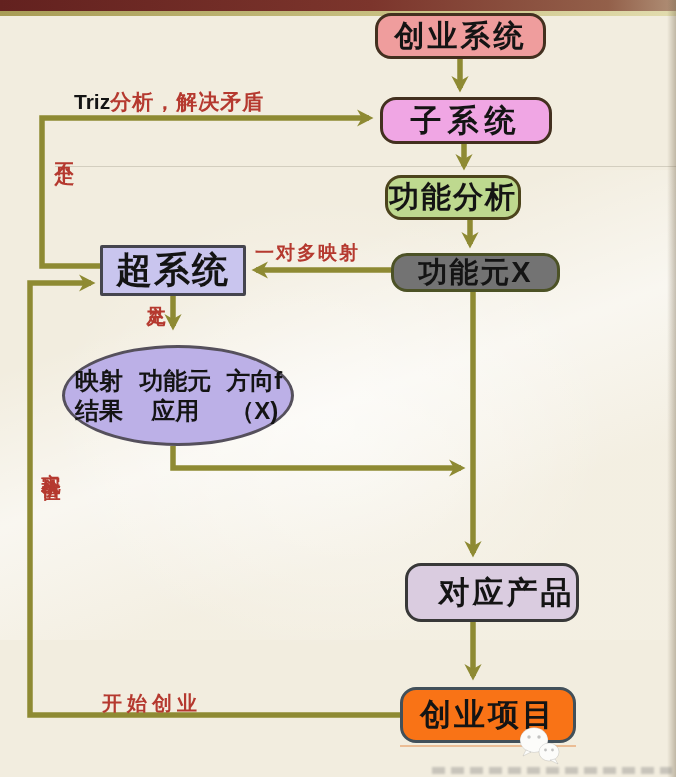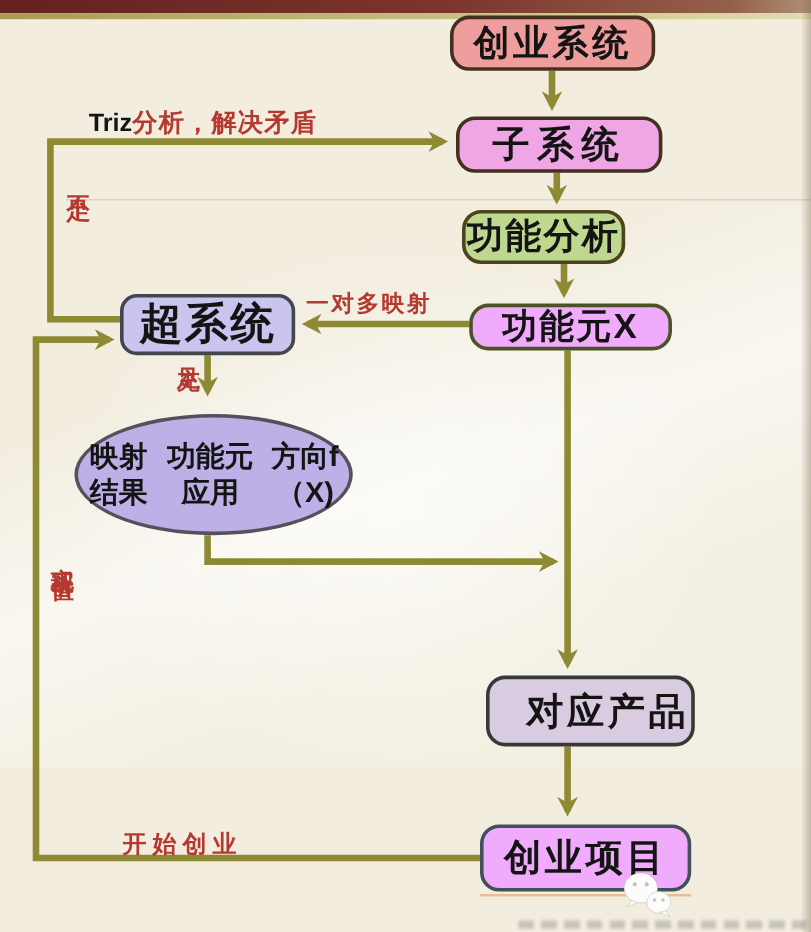--- a/index.html
+++ b/index.html
@@ -27,21 +27,21 @@
 
   
   .node{position:absolute;display:flex;align-items:center;justify-content:center;
     color:#141414;font-weight:bold;box-sizing:border-box;text-align:center;border-radius:16px;}
   .n-rect{border:3px solid #43301f;}
   .n-startup-system{left:375px;top:13px;width:171px;height:46px;font-size:30px;letter-spacing:3px;}
   .n-subsystem{left:380px;top:97px;width:172px;height:47px;font-size:31px;letter-spacing:6px;}
   .n-function-analysis{left:385px;top:175px;width:136px;height:45px;font-size:30px;letter-spacing:2px;border-color:#4c441c;}
   .n-function-element{left:391px;top:253px;width:169px;height:39px;font-size:29px;letter-spacing:2px;border-color:#4c5226;}
   .n-super-system{left:100px;top:245px;width:146px;height:51px;font-size:36px;letter-spacing:2px;
-    border:3px solid #45454e;border-radius:14px;}
+    border:3px solid #45454e;border-radius:2px;}
   .n-ellipse{left:62px;top:345px;width:232px;height:101px;border:3px solid #55505c;border-radius:50%;
     font-size:24px;line-height:1.22;flex-direction:row;}
   .n-corresponding-product{left:405px;top:563px;width:174px;height:59px;font-size:31px;letter-spacing:3px;border-color:#383838;padding-left:29px;}
   .n-startup-project{left:400px;top:687px;width:176px;height:56px;font-size:31px;letter-spacing:3px;border-color:#42505a;}
 
   
   .lbl{position:absolute;font-weight:bold;white-space:nowrap;}
   .lbl-red{color:#b5392f;}
   .lbl-vert{writing-mode:vertical-rl;text-orientation:upright;letter-spacing:3px;}
   .l-triz{left:74px;top:88px;font-size:21px;color:#b5392f;letter-spacing:1px;}
@@ -86,33 +86,33 @@
       <path d="M100,266 H42 V118 H369" marker-end="url(#ah)"></path>
     </g>
   </svg>
 
   <div class="node n-rect n-startup-system" style="background-color: rgb(239, 157, 157);">创业系统</div>
 
   <div class="node n-rect n-subsystem" style="background-color: rgb(240, 166, 228);">子系统</div>
 
   <div class="node n-rect n-function-analysis" style="background-color: rgb(190, 217, 143);">功能分析</div>
 
-  <div class="node n-rect n-function-element" style="background-color: #f0abfc;">功能元X</div>
+  <div class="node n-rect n-function-element" style="background-color: #737373;">功能元X</div>
 
   <div class="node n-super-system" style="background-color: rgb(201, 197, 238);">超系统</div>
 
   <div class="node n-ellipse" style="background-color: rgb(188, 176, 231);">
     <span>映射结果</span>
     <span>功能元应用</span>
     <span>方向f（X)</span>
   </div>
 
   <div class="node n-rect n-corresponding-product" style="background-color: rgb(218, 204, 224);">对应产品</div>
 
-  <div class="node n-rect n-startup-project" style="background-color: #f0abfc;">创业项目</div>
+  <div class="node n-rect n-startup-project" style="background-color: #f97316;">创业项目</div>
 
   <div class="lbl l-triz">
     <span class="en">Triz</span><span>分析，解决矛盾</span>
   </div>
 
   <div class="lbl lbl-red lbl-vert l-insufficient">不足</div>
 
   <div class="lbl lbl-red l-one-to-many">一对多映射</div>
 
   <div class="lbl lbl-red lbl-vert l-sufficient">充足</div>

